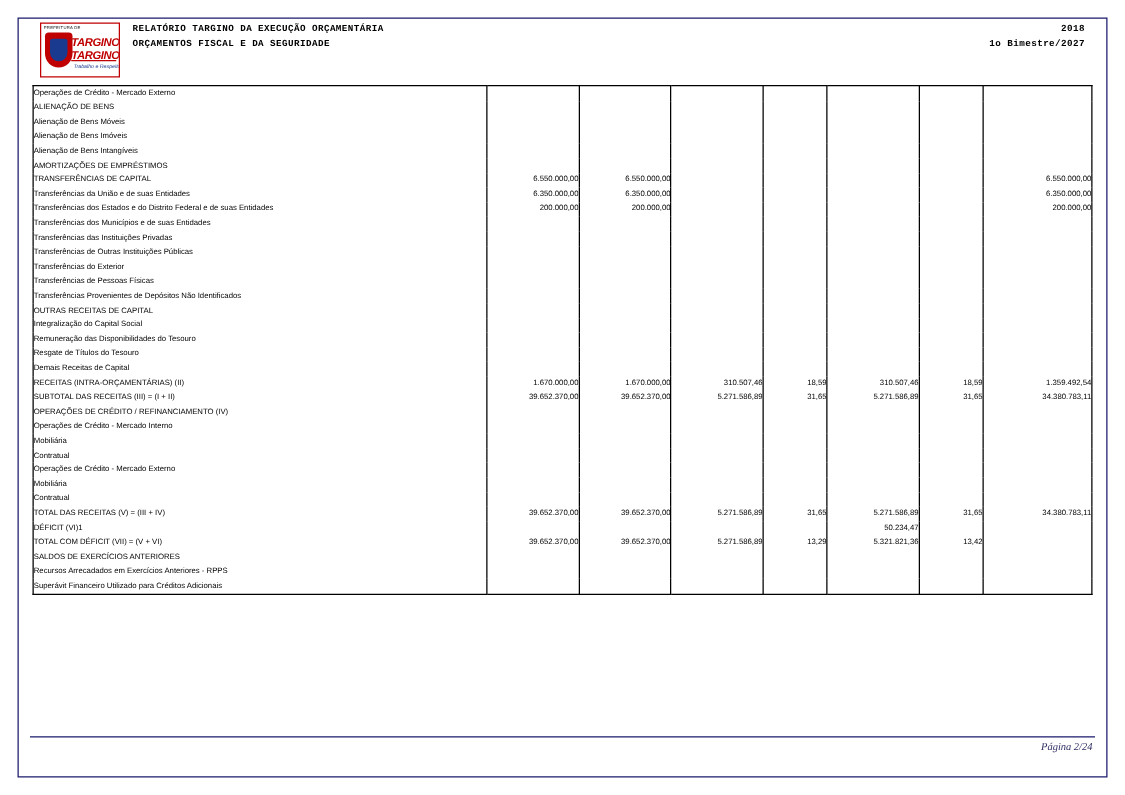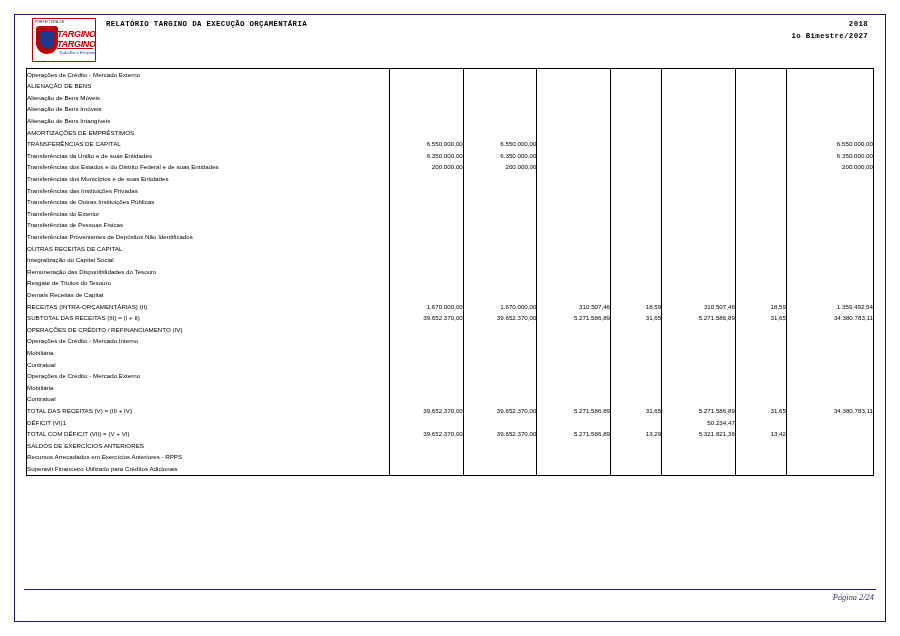--- a/index.html
+++ b/index.html
@@ -201,20 +201,21 @@
         <div class="l1">PREFEITURA DE</div>
         <div class="crest"></div>
         <div class="crest-inner"></div>
         <div class="l2">TARGINO</div>
         <div class="l3">TARGINO</div>
         <div class="bar"></div>
         <div class="l4">Trabalho e Respeito por Você</div>
       </div>
       <div class="htext">
         <div>RELATÓRIO TARGINO DA EXECUÇÃO ORÇAMENTÁRIA</div>
+        <div>ORÇAMENTOS FISCAL E DA SEGURIDADE</div>
       </div>
       <div class="hright">
         <div>2018</div>
         <div>1o Bimestre/2027</div>
       </div>
     </div>
 
     <table class="grid">
       <colgroup>
         <col style="width:355px">

